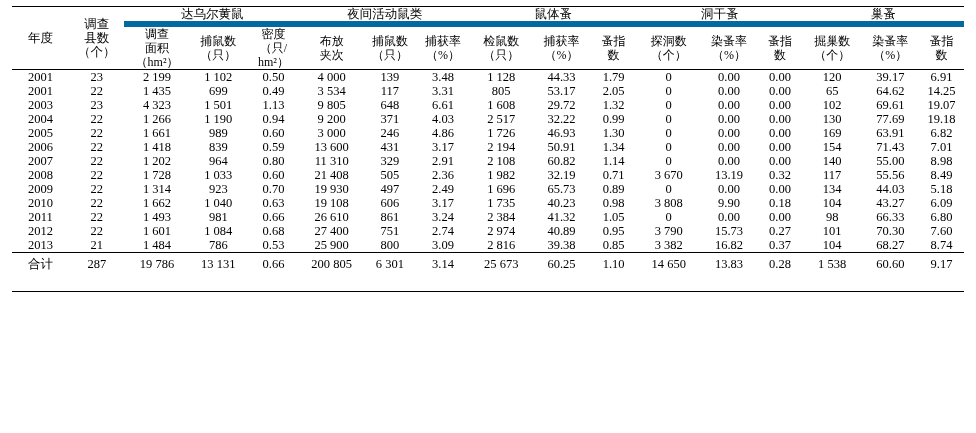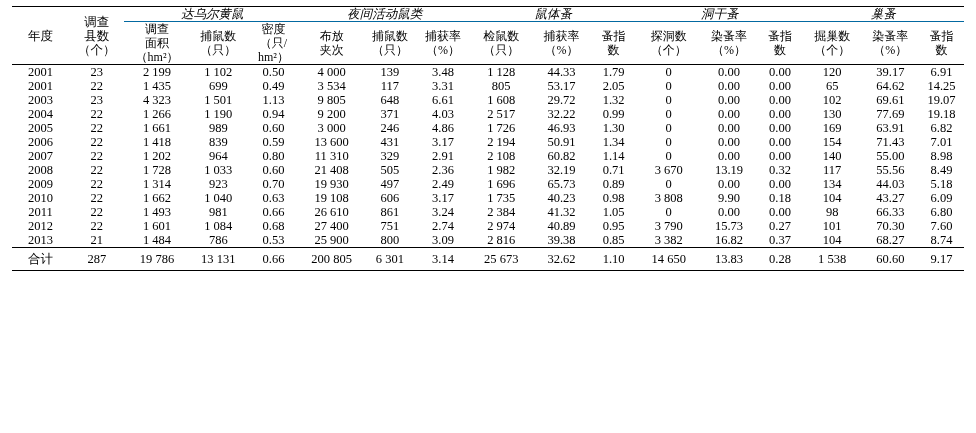--- a/index.html
+++ b/index.html
@@ -32,22 +32,21 @@
     vertical-align: middle;
     font-weight: normal;
     line-height: 1.12;
   }
   
   .hdr-top td {
     padding: 3px 0 2px 0;
     font-size: 12.5px;
   }
   .grp-line {
-    border-bottom: 1px solid #0369a1;
-    font-style: italic;
+    border-bottom: 6px solid #0369a1;
   }
   .rule-top {
     border-top: 1.6px solid #000;
   }
   .rule-mid {
     border-bottom: 1px solid #000;
   }
   .rule-bot {
     border-bottom: 1.6px solid #000;
   }
@@ -58,21 +57,21 @@
   }
   .hdr-sub td div.sub {
     line-height: 1.18;
   }
   tbody tr td {
     padding: 3.2px 2px;
     font-size: 12.5px;
   }
   tbody tr.total td {
     padding-top: 4px;
-    padding-bottom: 4px;
+    padding-bottom: 20px;
   }
   .num { font-variant-numeric: tabular-nums; }
 </style>
 </head>
 <body>
 
 <div class="page">
   <table class="data">
     <colgroup>
       <col style="width:56px">
@@ -423,21 +422,21 @@
       <tr class="total rule-top rule-bot">
         <td>合计</td>
         <td class="num">287</td>
         <td class="num">19 786</td>
         <td class="num">13 131</td>
         <td class="num">0.66</td>
         <td class="num">200 805</td>
         <td class="num">6 301</td>
         <td class="num">3.14</td>
         <td class="num">25 673</td>
-        <td class="num">32.62</td>
+        <td class="num">60.25</td>
         <td class="num">1.10</td>
         <td class="num">14 650</td>
         <td class="num">13.83</td>
         <td class="num">0.28</td>
         <td class="num">1 538</td>
         <td class="num">60.60</td>
         <td class="num">9.17</td>
       </tr>
     </tbody>
   </table>

